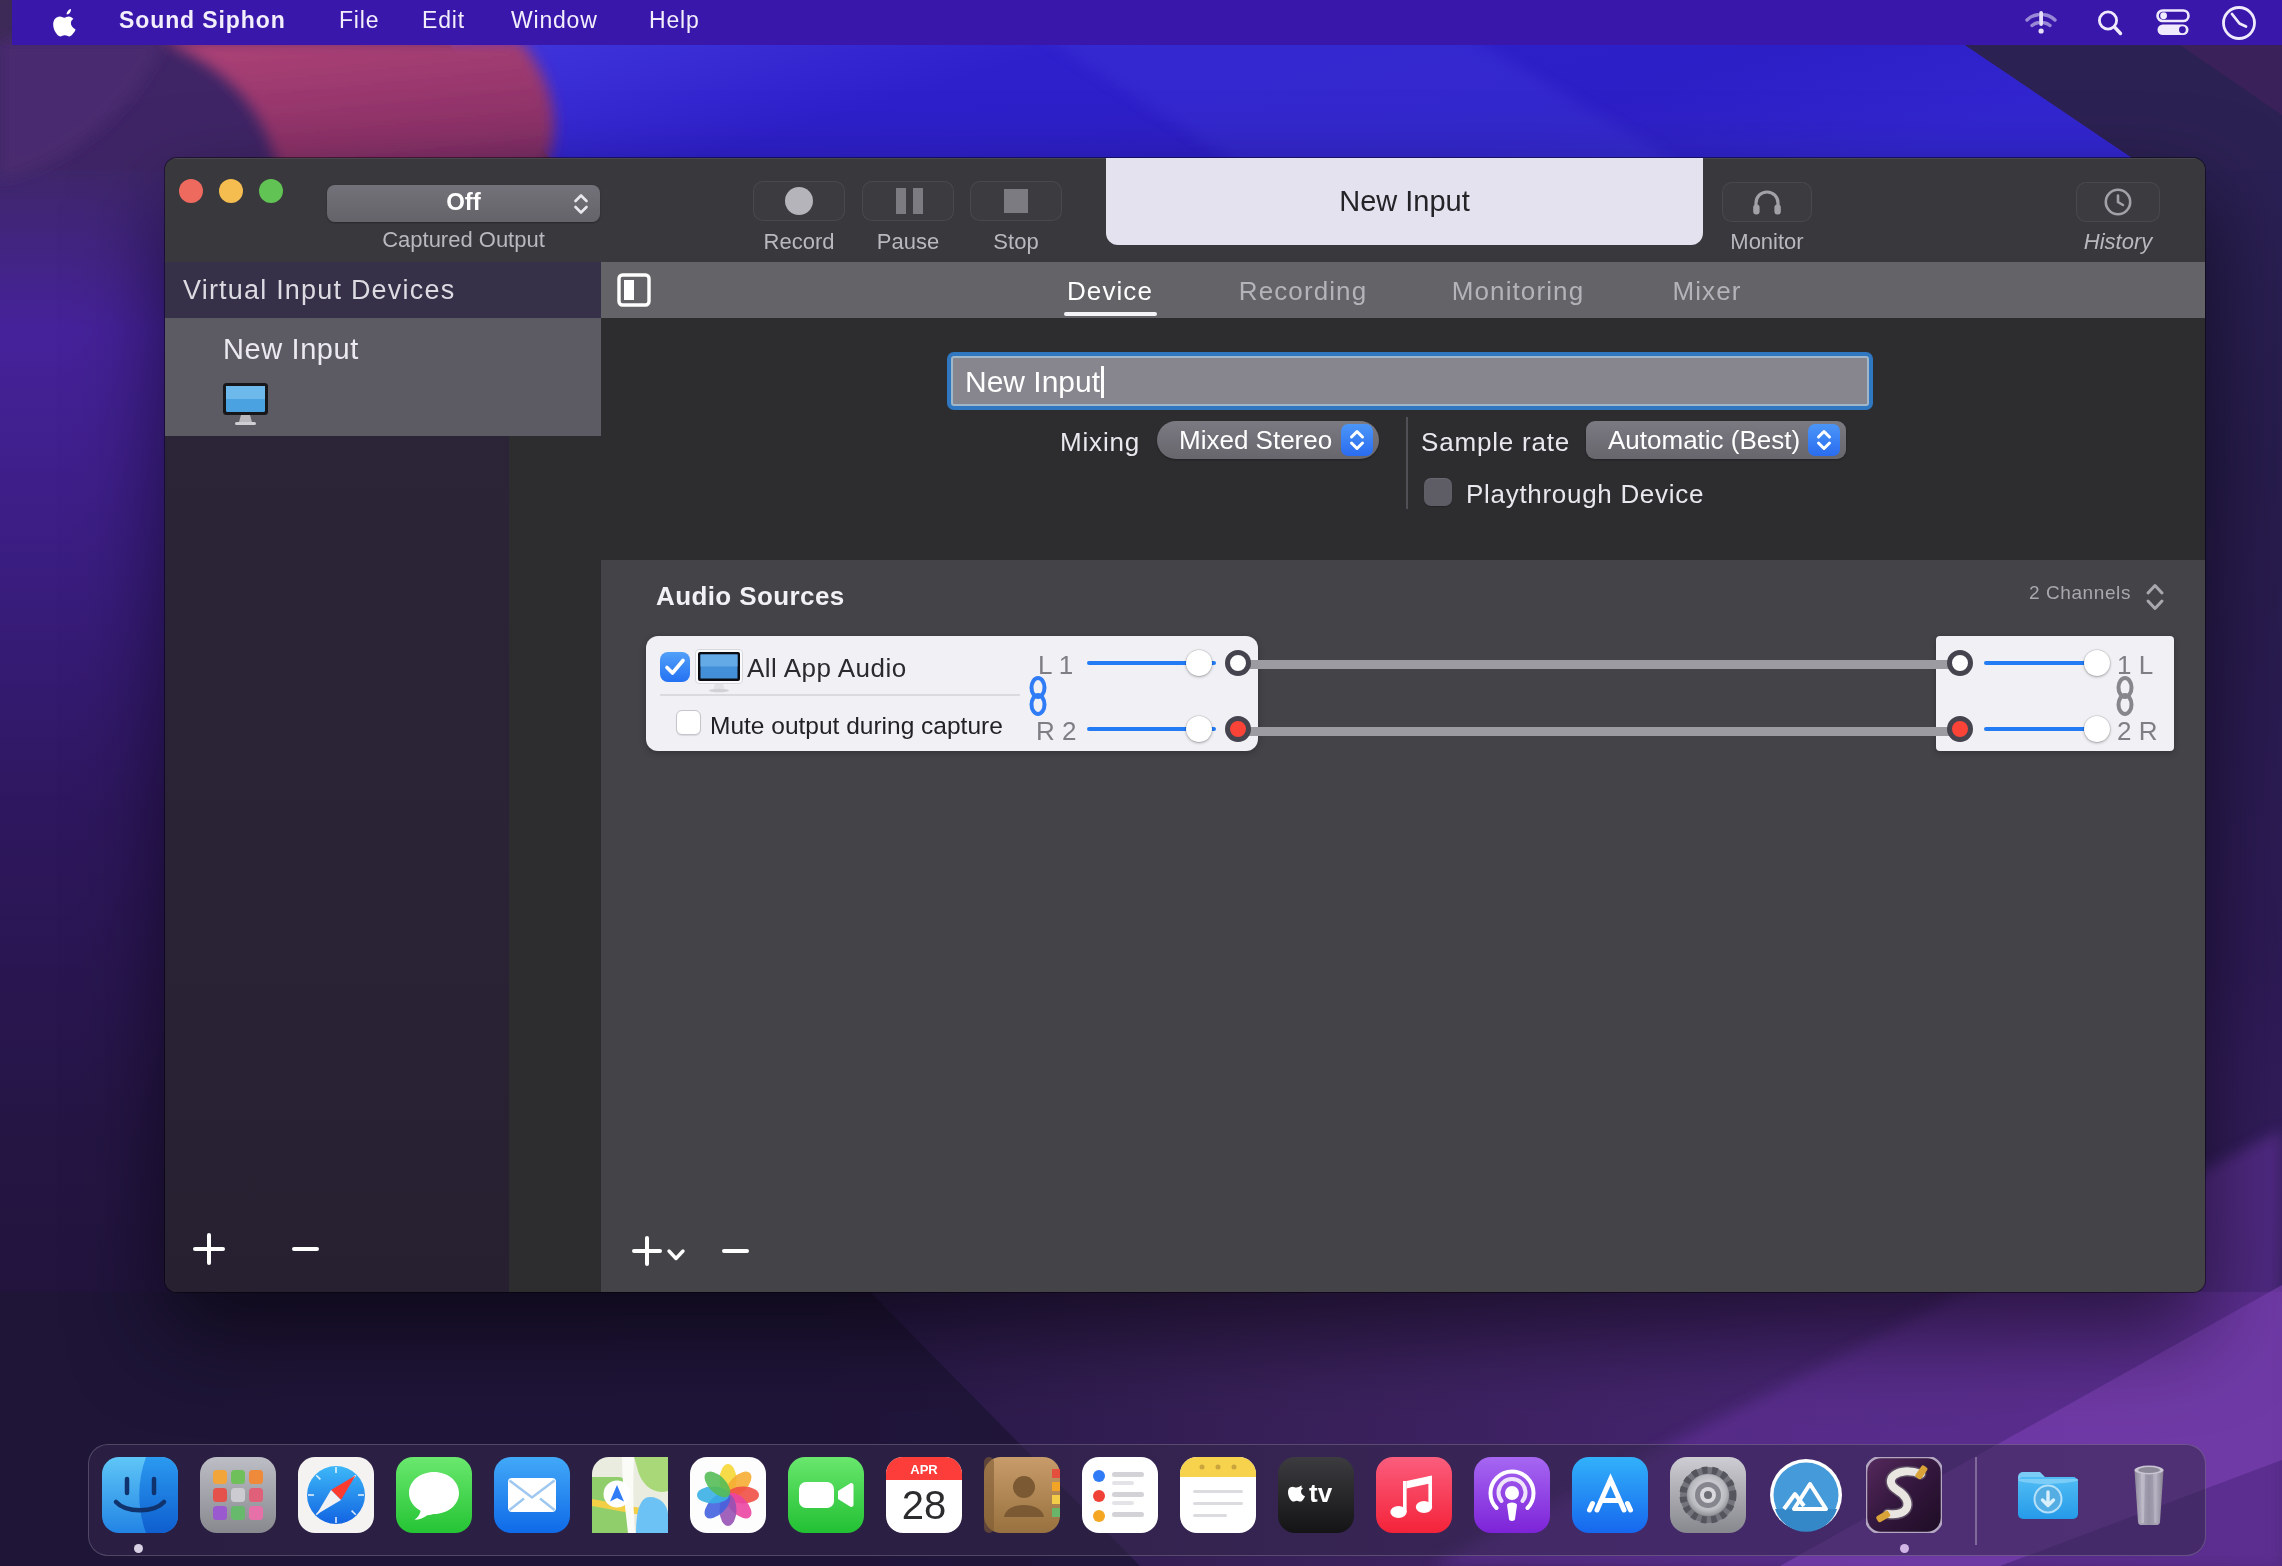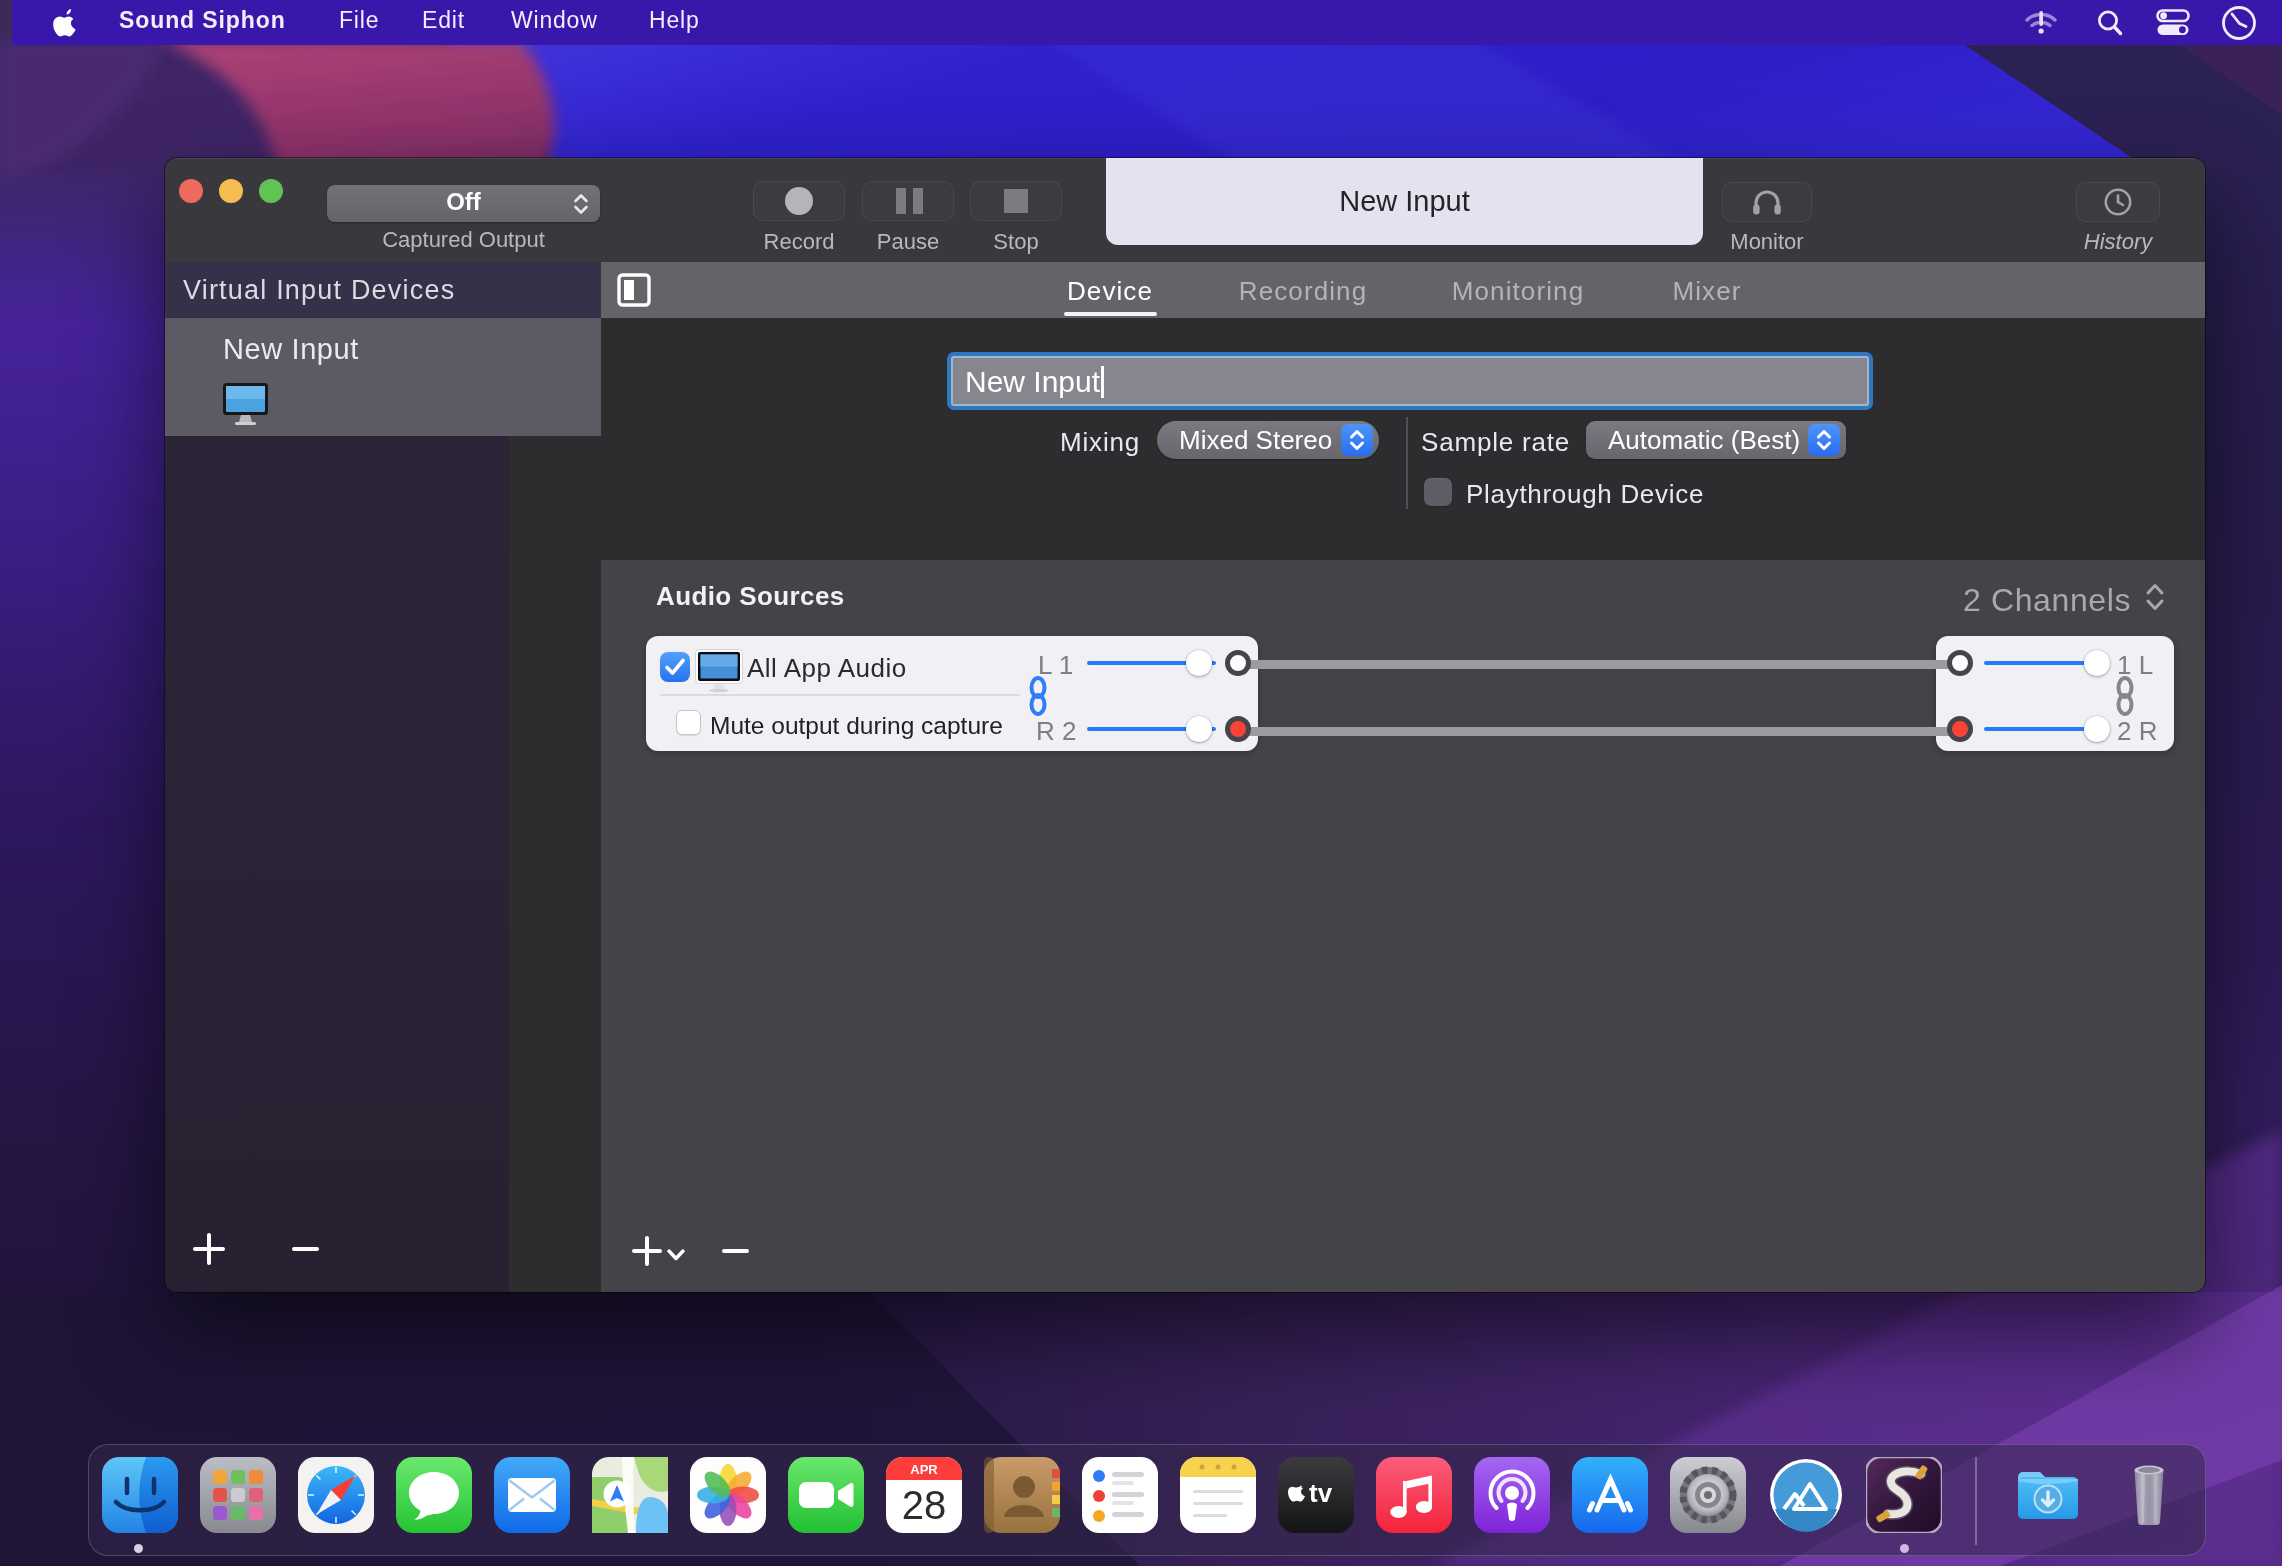--- a/index.html
+++ b/index.html
@@ -185,21 +185,21 @@
       </div>
       <div class="abs" style="left:28px;top:971px;width:32px;height:32px;">
         <div class="abs" style="left:0px;top:14px;width:32px;height:4px;background:#fff;border-radius:2px;"></div>
         <div class="abs" style="left:14px;top:0px;width:4px;height:32px;background:#fff;border-radius:2px;"></div>
       </div>
       <div class="abs" style="left:127px;top:985px;width:27px;height:4px;background:#fff;border-radius:2px;"></div>
     </div>
     <div id="content">
       <div id="panel">
         <div class="abs" style="left:55px;top:21px;font-size:26px;font-weight:bold;letter-spacing:0.4px;color:#f2f1f5;">Audio Sources</div>
-        <div class="abs" style="left:1230px;top:22px;width:300px;text-align:right;font-size:32px;letter-spacing:0.6px;color:#a9a8ae;">2 Channels</div>
+        <div class="abs" style="left:1230px;top:22px;width:300px;text-align:right;font-size:19px;letter-spacing:0.6px;color:#a9a8ae;">2 Channels</div>
         <svg class="abs" style="left:1541px;top:20px" width="26" height="34" viewBox="0 0 26 34">
           <path d="M6 13 L13 5.5 L20 13" fill="none" stroke="#a9a8ae" stroke-width="3" stroke-linecap="round" stroke-linejoin="round"></path>
           <path d="M6 21 L13 28.5 L20 21" fill="none" stroke="#a9a8ae" stroke-width="3" stroke-linecap="round" stroke-linejoin="round"></path>
         </svg>
 
         <div class="abs" style="left:644px;top:100px;width:712px;height:9px;background:#9c9ba1;z-index:1;"></div>
         <div class="abs" style="left:644px;top:167px;width:712px;height:9px;background:#9c9ba1;z-index:1;"></div>
 
         <div class="abs" style="left:45px;top:76px;width:612px;height:115px;background:#f1f0f5;border-radius:12px;box-shadow:0 2px 6px rgba(0,0,0,0.25);">
           <div class="abs" style="left:14px;top:16px;width:30px;height:30px;border-radius:8px;background:linear-gradient(#51a0f9,#2472f2);">
@@ -227,21 +227,21 @@
             <ellipse cx="11" cy="28.5" rx="6.5" ry="9.5" fill="none" stroke="#2f7cf6" stroke-width="4"></ellipse>
           </svg>
           <div class="abs" style="left:441px;top:25px;width:129px;height:4px;border-radius:2px;background:#247cf5;"></div>
           <div class="abs" style="left:540px;top:14px;width:26px;height:26px;border-radius:50%;background:#fff;box-shadow:0 0 0 0.5px rgba(0,0,0,0.15),0 1px 3px rgba(0,0,0,0.3);"></div>
           <div class="abs" style="left:579px;top:14px;width:26px;height:26px;border-radius:50%;background:#fdfdfd;border:5.5px solid #45444e;z-index:2;"></div>
           <div class="abs" style="left:441px;top:91px;width:129px;height:4px;border-radius:2px;background:#247cf5;"></div>
           <div class="abs" style="left:540px;top:80px;width:26px;height:26px;border-radius:50%;background:#fff;box-shadow:0 0 0 0.5px rgba(0,0,0,0.15),0 1px 3px rgba(0,0,0,0.3);"></div>
           <div class="abs" style="left:579px;top:80px;width:26px;height:26px;border-radius:50%;background:#fb4338;border:5.5px solid #45444e;z-index:2;"></div>
         </div>
 
-        <div class="abs" style="left:1335px;top:76px;width:238px;height:115px;background:#f1f0f5;border-radius:12px;box-shadow:0 2px 6px rgba(0,0,0,0.25);">
+        <div class="abs" style="left:1335px;top:76px;width:238px;height:115px;background:#f1f0f5;border-radius:4px;box-shadow:0 2px 6px rgba(0,0,0,0.25);">
           <div class="abs" style="left:11px;top:14px;width:26px;height:26px;border-radius:50%;background:#fdfdfd;border:5.5px solid #45444e;z-index:2;"></div>
           <div class="abs" style="left:11px;top:80px;width:26px;height:26px;border-radius:50%;background:#fb4338;border:5.5px solid #45444e;z-index:2;"></div>
           <div class="abs" style="left:48px;top:25px;width:102px;height:4px;border-radius:2px;background:#247cf5;"></div>
           <div class="abs" style="left:148px;top:14px;width:26px;height:26px;border-radius:50%;background:#fff;box-shadow:0 0 0 0.5px rgba(0,0,0,0.15),0 1px 3px rgba(0,0,0,0.3);"></div>
           <div class="abs" style="left:48px;top:91px;width:102px;height:4px;border-radius:2px;background:#247cf5;"></div>
           <div class="abs" style="left:148px;top:80px;width:26px;height:26px;border-radius:50%;background:#fff;box-shadow:0 0 0 0.5px rgba(0,0,0,0.15),0 1px 3px rgba(0,0,0,0.3);"></div>
           <div class="abs" style="left:181px;top:14px;font-size:26px;color:#7f7e84;">1 L</div>
           <div class="abs" style="left:181px;top:80px;font-size:26px;color:#7f7e84;">2 R</div>
           <svg class="abs" style="left:178px;top:40px" width="22" height="40" viewBox="0 0 22 40">
             <ellipse cx="11" cy="11.5" rx="6.5" ry="9.5" fill="none" stroke="#87868c" stroke-width="4"></ellipse>

